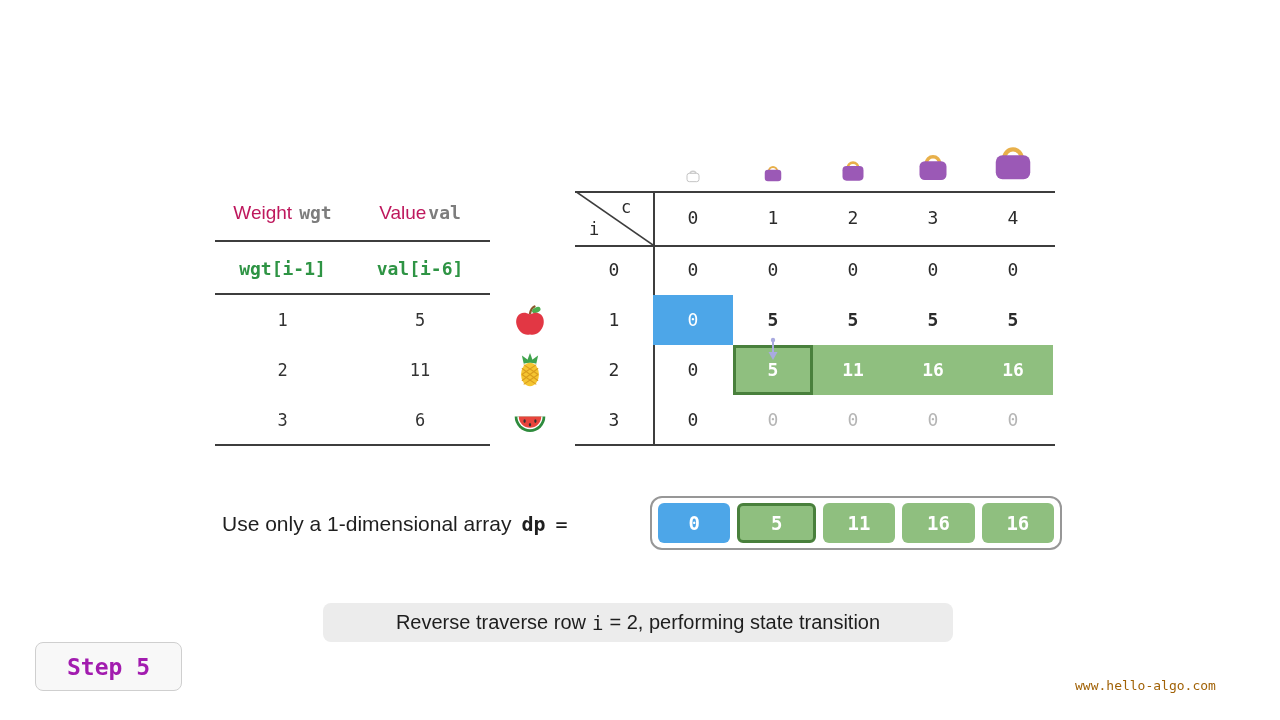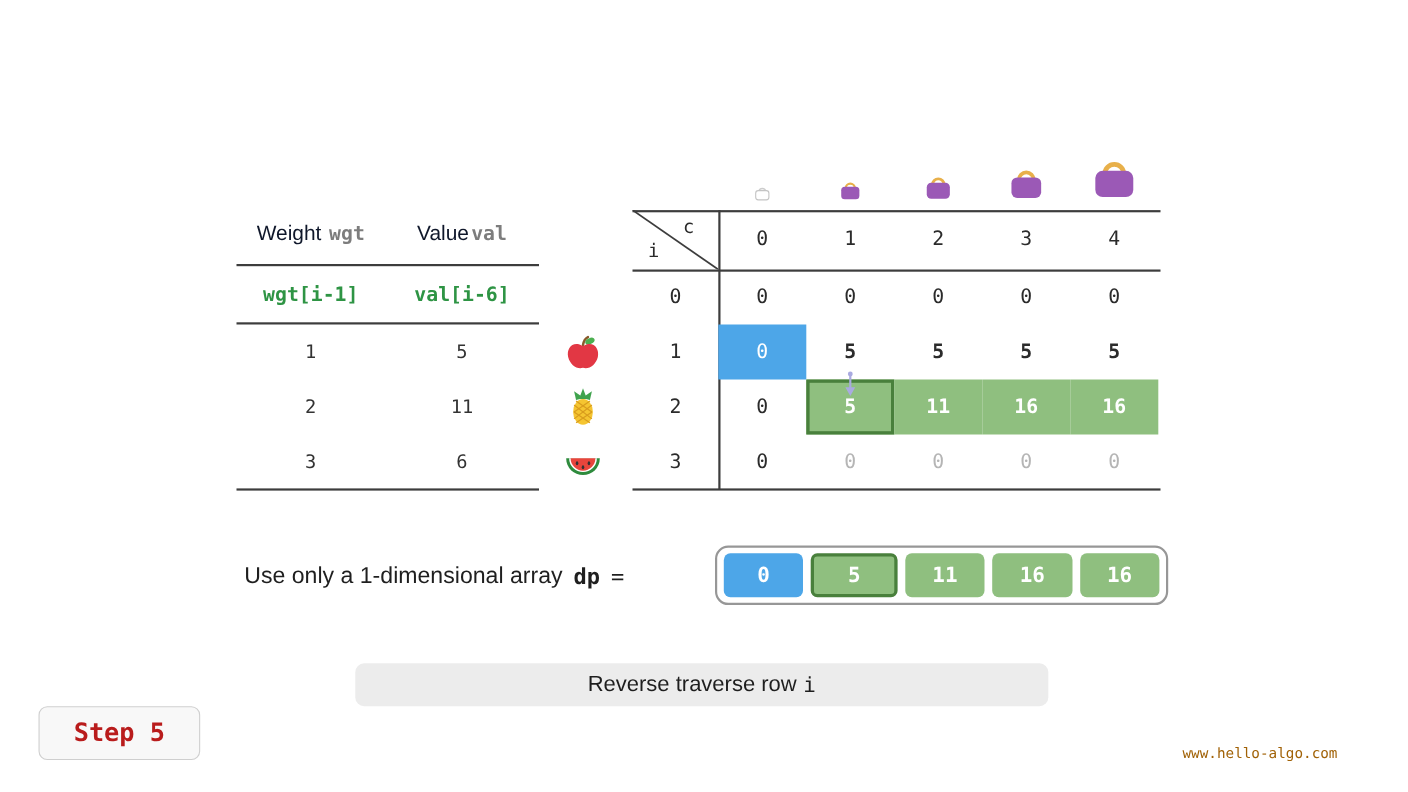--- a/index.html
+++ b/index.html
@@ -10,21 +10,21 @@
   }
   .abs { position: absolute; }
   .hline { position: absolute; height: 1.6px; background: #3d3d3d; }
   .vline { position: absolute; width: 1.6px; background: #3d3d3d; }
 
   
   .wt { left: 215px; top: 190px; width: 275px; height: 258px; }
   .wt-row { position: absolute; left: 0; width: 275px; height: 30px; display: flex; align-items: center; }
   .wt-c1 { width: 135px; display: flex; justify-content: center; align-items: baseline; gap: 7px; }
   .wt-c2 { width: 140px; display: flex; justify-content: center; align-items: baseline; gap: 2px; }
-  .wt-title { font-size: 19px; color: #0f172a; }
+  .wt-title { font-size: 19px; color: #be185d; }
   .wt-code  { font-family: "DejaVu Sans Mono", monospace; font-weight: bold; font-size: 18px; color: #7d7d7d; }
   .wt-formula { font-family: "DejaVu Sans Mono", monospace; font-weight: bold; font-size: 18px; color: var(--code-green, #2e9444); }
   .wt-num { font-family: "DejaVu Sans Mono", monospace; font-size: 17px; color: #333; }
 
   
   .dpt { left: 575px; top: 191px; width: 480px; height: 256px; }
   .cell {
     position: absolute; width: 80px; height: 50px; line-height: 50px; text-align: center;
     font-family: "DejaVu Sans Mono", monospace; font-size: 18px; color: #2b2b2b;
   }
@@ -58,21 +58,21 @@
   
   .status-pill {
     left: 323px; top: 603px; width: 630px; height: 39px; background: #ececec; border-radius: 8px;
     display: flex; align-items: center; justify-content: center; gap: 6px; font-size: 20px; color: #1e1e1e;
   }
   .status-code { font-family: "DejaVu Sans Mono", monospace; font-size: 19px; }
   .step-badge {
     left: 35px; top: 642px; width: 147px; height: 49px; background: #f8f8f8;
     border: 1px solid #cfcfcf; border-radius: 8px;
     display: flex; align-items: center; justify-content: center;
-    font-family: "DejaVu Sans Mono", monospace; font-weight: bold; font-size: 23px; color: #b91c1c;
+    font-family: "DejaVu Sans Mono", monospace; font-weight: bold; font-size: 23px; color: #a21caf;
   }
   .watermark { left: 1075px; top: 678px; font-family: "DejaVu Sans Mono", monospace; font-size: 13px; color: #a16207; }
   .icon-svg { display: block; width: 100%; height: 100%; }
 </style>
 </head>
 <body>
 
 <div class="canvas">
 
   <div class="abs wt">
@@ -260,18 +260,19 @@
     <div class="dp-cell blue">0</div>
     <div class="dp-cell green-border">5</div>
     <div class="dp-cell green">11</div>
     <div class="dp-cell green">16</div>
     <div class="dp-cell green">16</div>
   </div>
 
   <div class="abs status-pill">
     <span>Reverse traverse row</span>
     <span class="status-code">i</span>
+    <span>= 2, performing state transition</span>
   </div>
 
   <div class="abs step-badge">Step 5</div>
   <div class="abs watermark">www.hello-algo.com</div>
 
 </div>
 
 </body></html>

